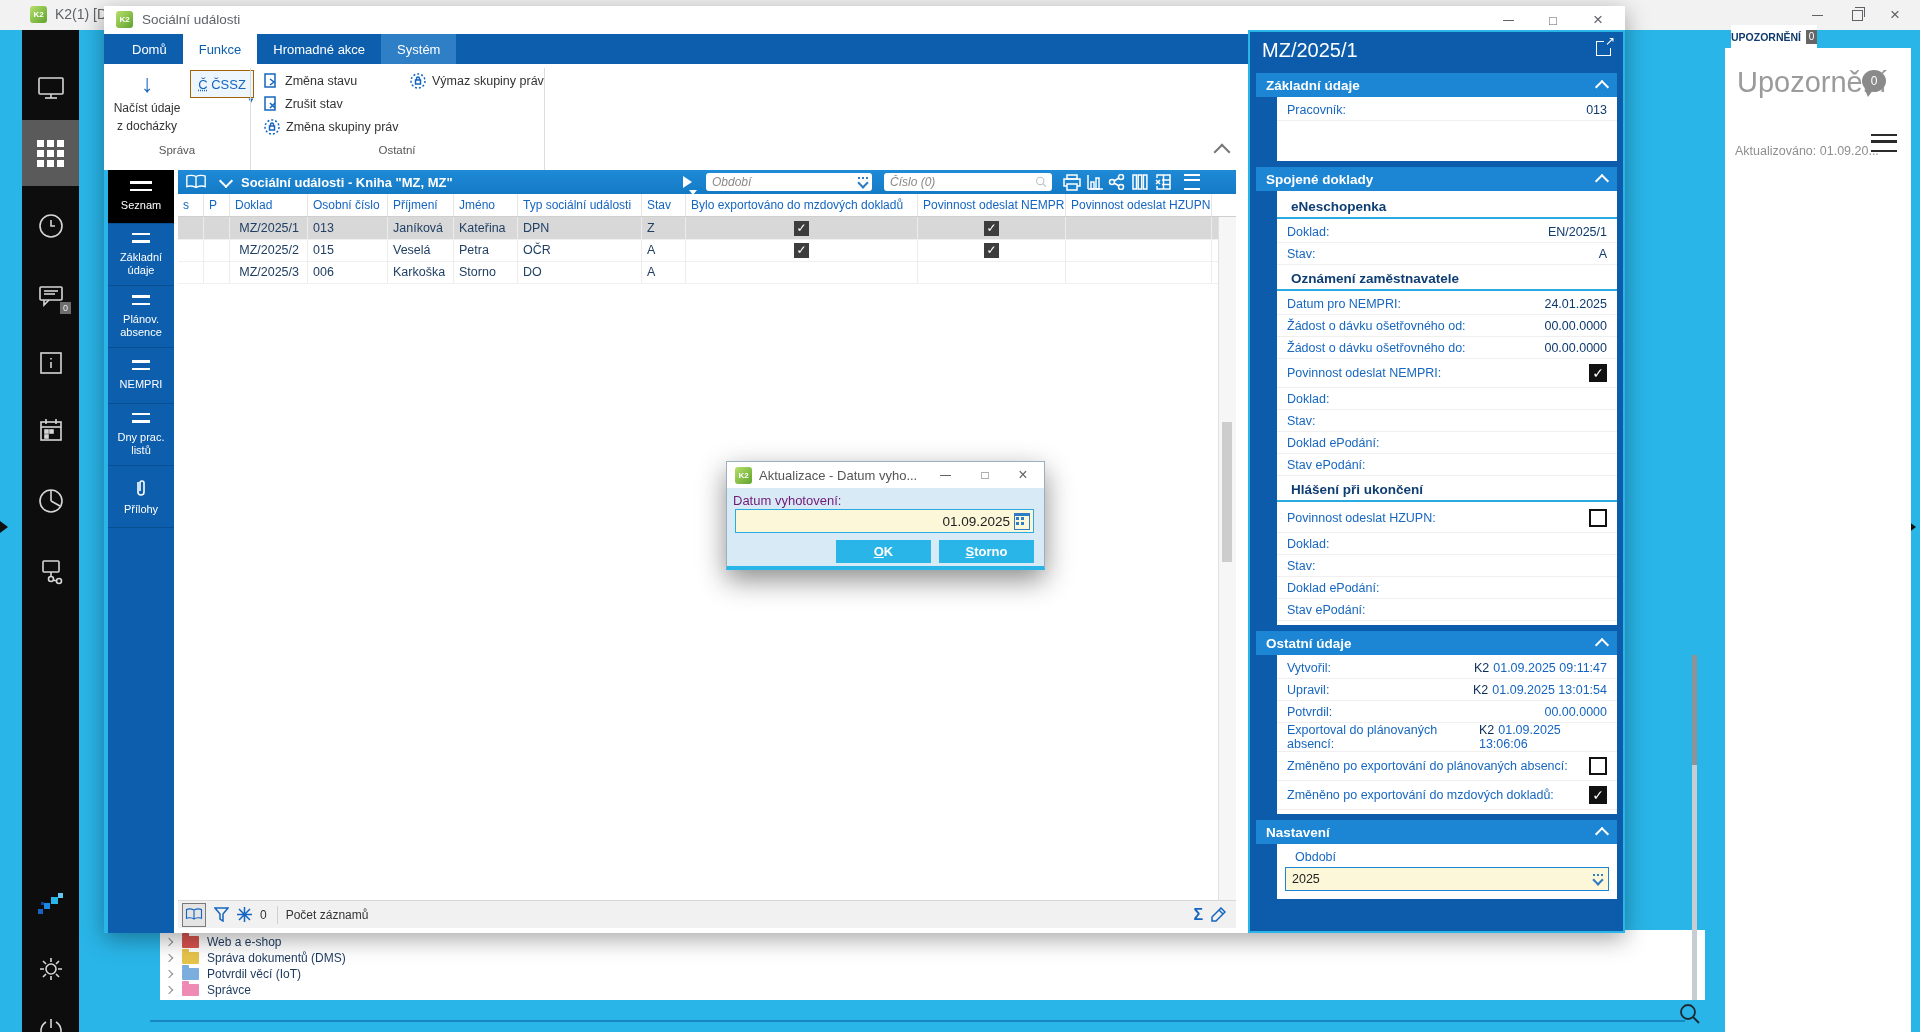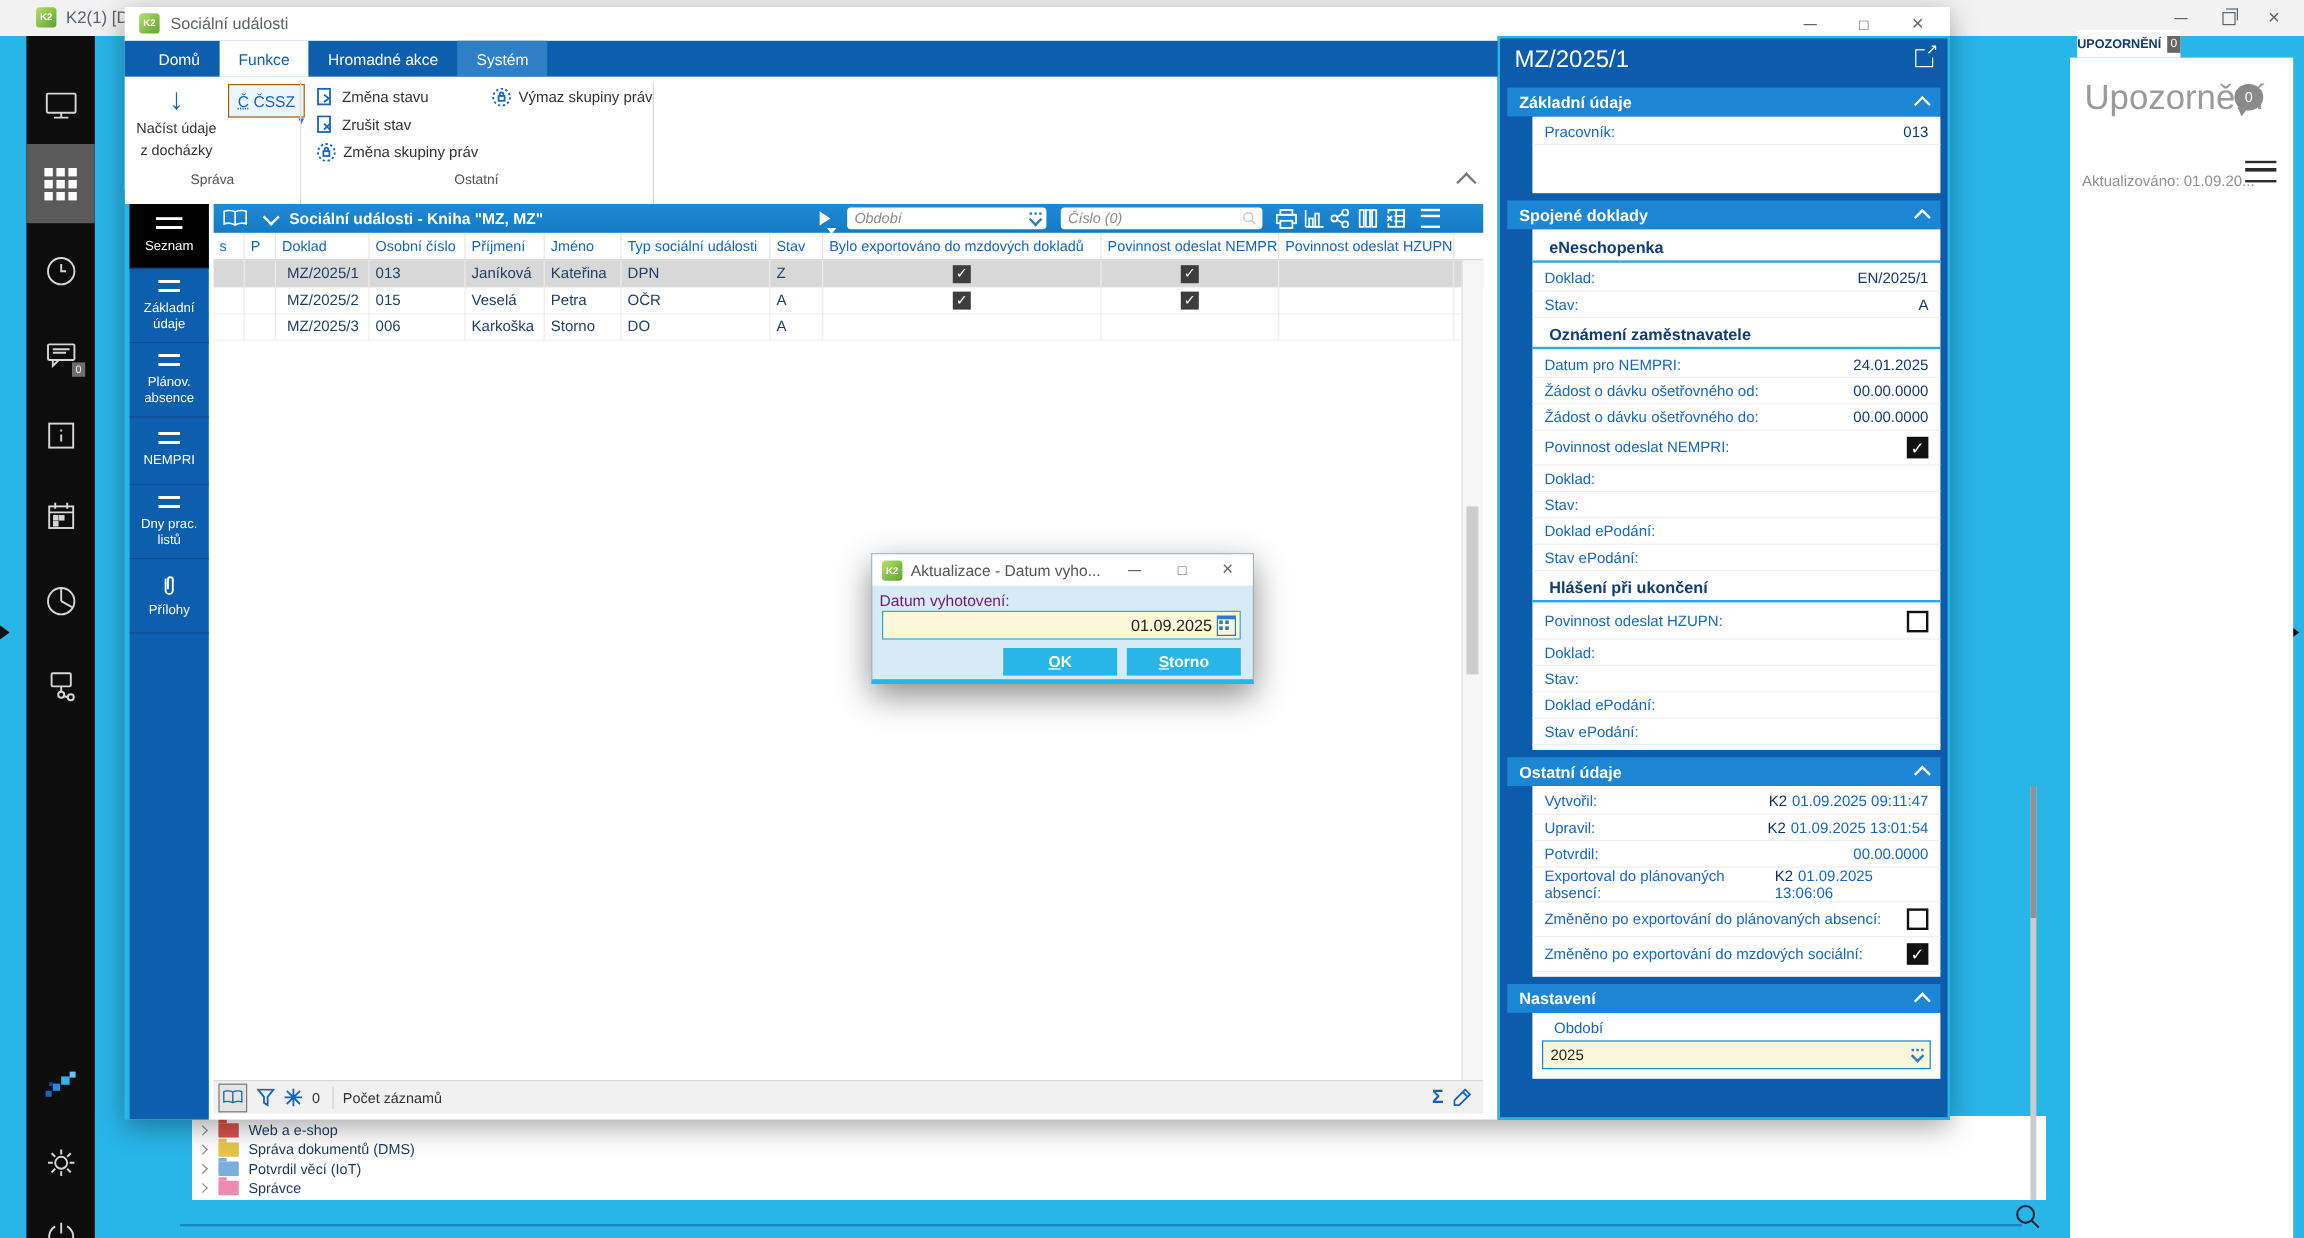--- a/index.html
+++ b/index.html
@@ -695,21 +695,21 @@
           <div class="drow">
               <span class="lb">Exportoval do plánovaných absencí:</span>
               <span class="vl"><span class="v-user">K2</span><span class="v-date">01.09.2025 13:06:06</span></span>
             </div>
           <div class="drow checkrow">
             <span class="lb">Změněno po exportování do plánovaných absencí:</span>
 
             <span class="cb-off"></span>
           </div>
           <div class="drow checkrow">
-            <span class="lb">Změněno po exportování do mzdových sociální:</span>
+            <span class="lb">Změněno po exportování do mzdových dokladů:</span>
             <span class="cb-on">✓</span>
 
           </div>
         </div>
       </div>
 
       <div class="dsec">
         <div class="dsec-head">
             <span>Nastavení</span>
             <span class="chev-up"></span>

